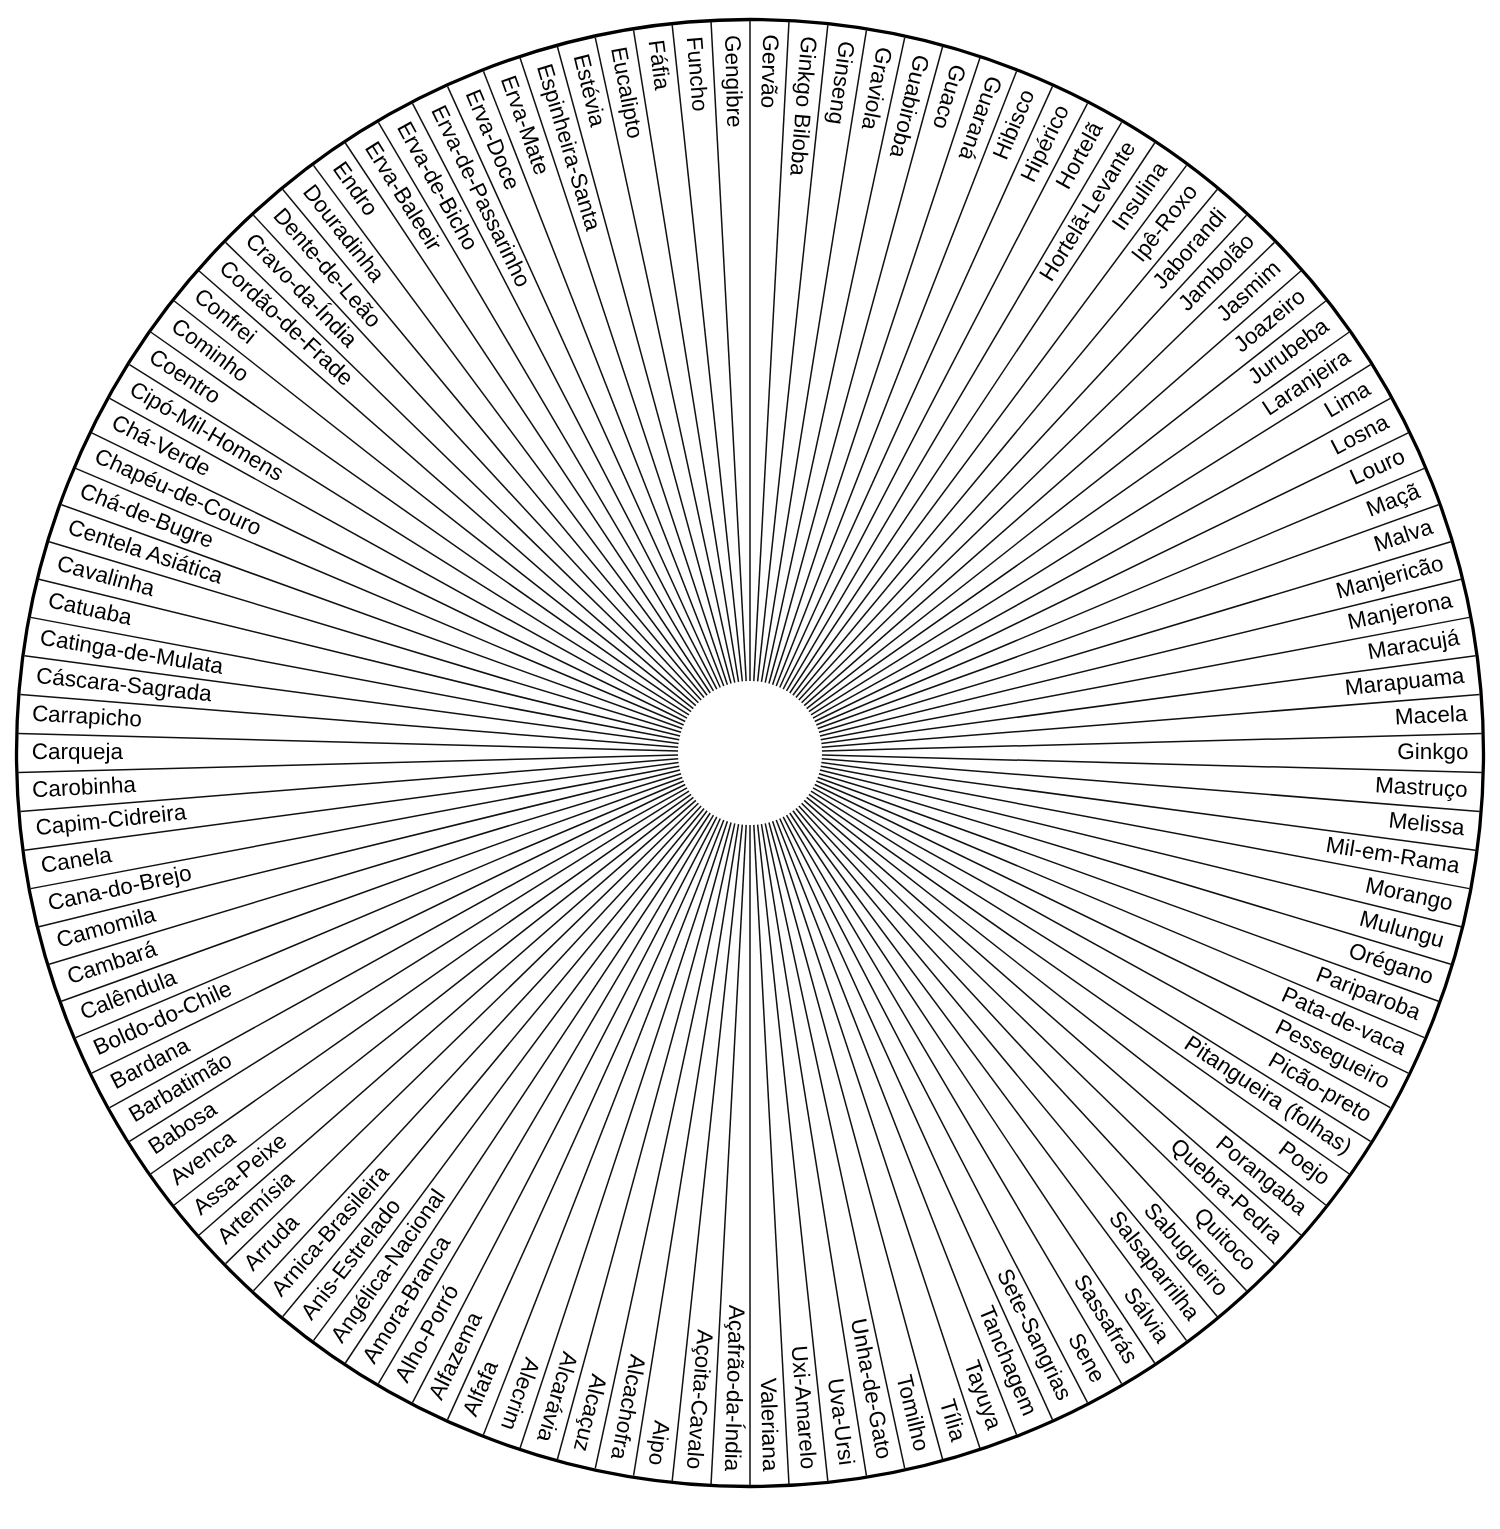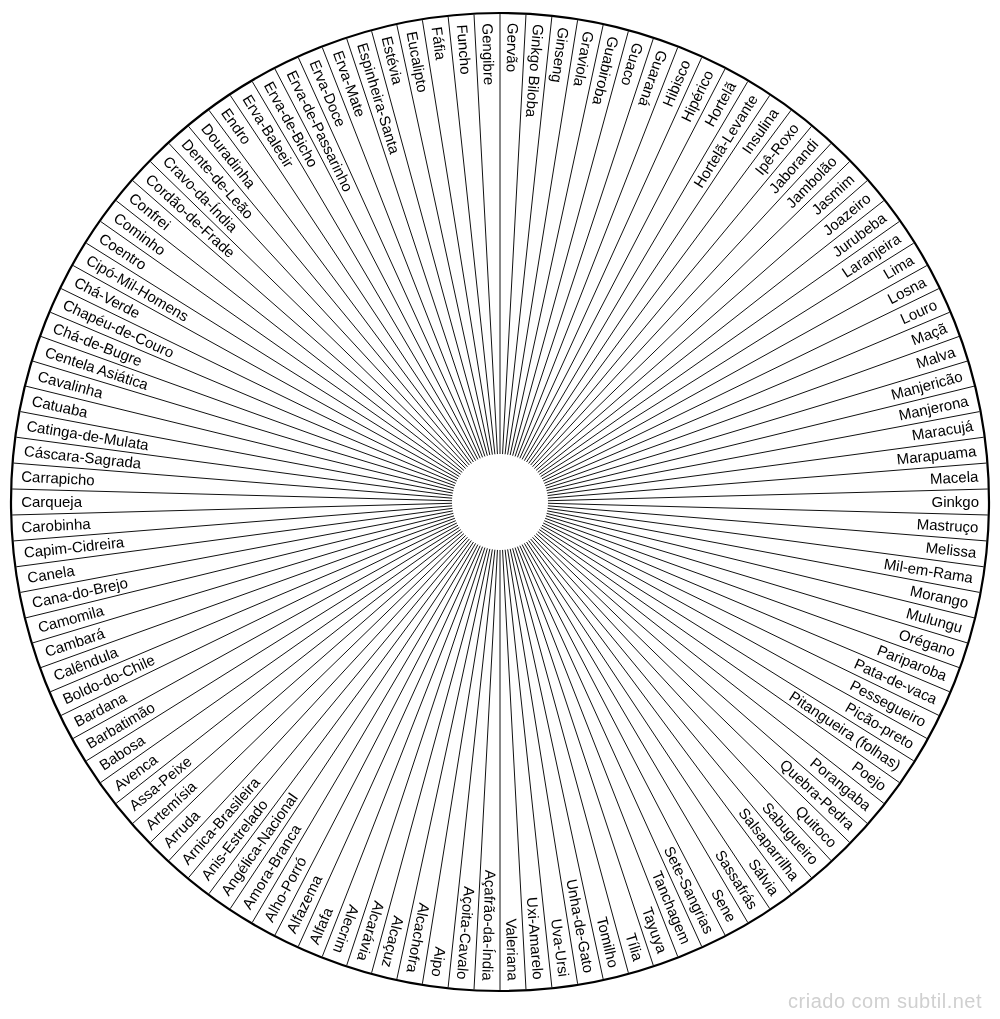--- a/index.html
+++ b/index.html
@@ -279,14 +279,13 @@
       <div class="spoke-label" style="transform: rotate(424.068deg);"><span>Sete-Sangrias</span></div>
       <div class="spoke-label" style="transform: rotate(427.119deg);"><span>Tanchagem</span></div>
       <div class="spoke-label" style="transform: rotate(430.169deg);"><span>Tayuya</span></div>
       <div class="spoke-label" style="transform: rotate(433.22deg);"><span>Tília</span></div>
       <div class="spoke-label" style="transform: rotate(436.271deg);"><span>Tomilho</span></div>
       <div class="spoke-label" style="transform: rotate(439.322deg);"><span>Unha-de-Gato</span></div>
       <div class="spoke-label" style="transform: rotate(442.373deg);"><span>Uva-Ursi</span></div>
       <div class="spoke-label" style="transform: rotate(445.424deg);"><span>Uxi-Amarelo</span></div>
       <div class="spoke-label" style="transform: rotate(448.475deg);"><span>Valeriana</span></div>
     </div>
-  <div class="watermark">criado com subtil.net</div>
 </div>
 
 </body></html>

